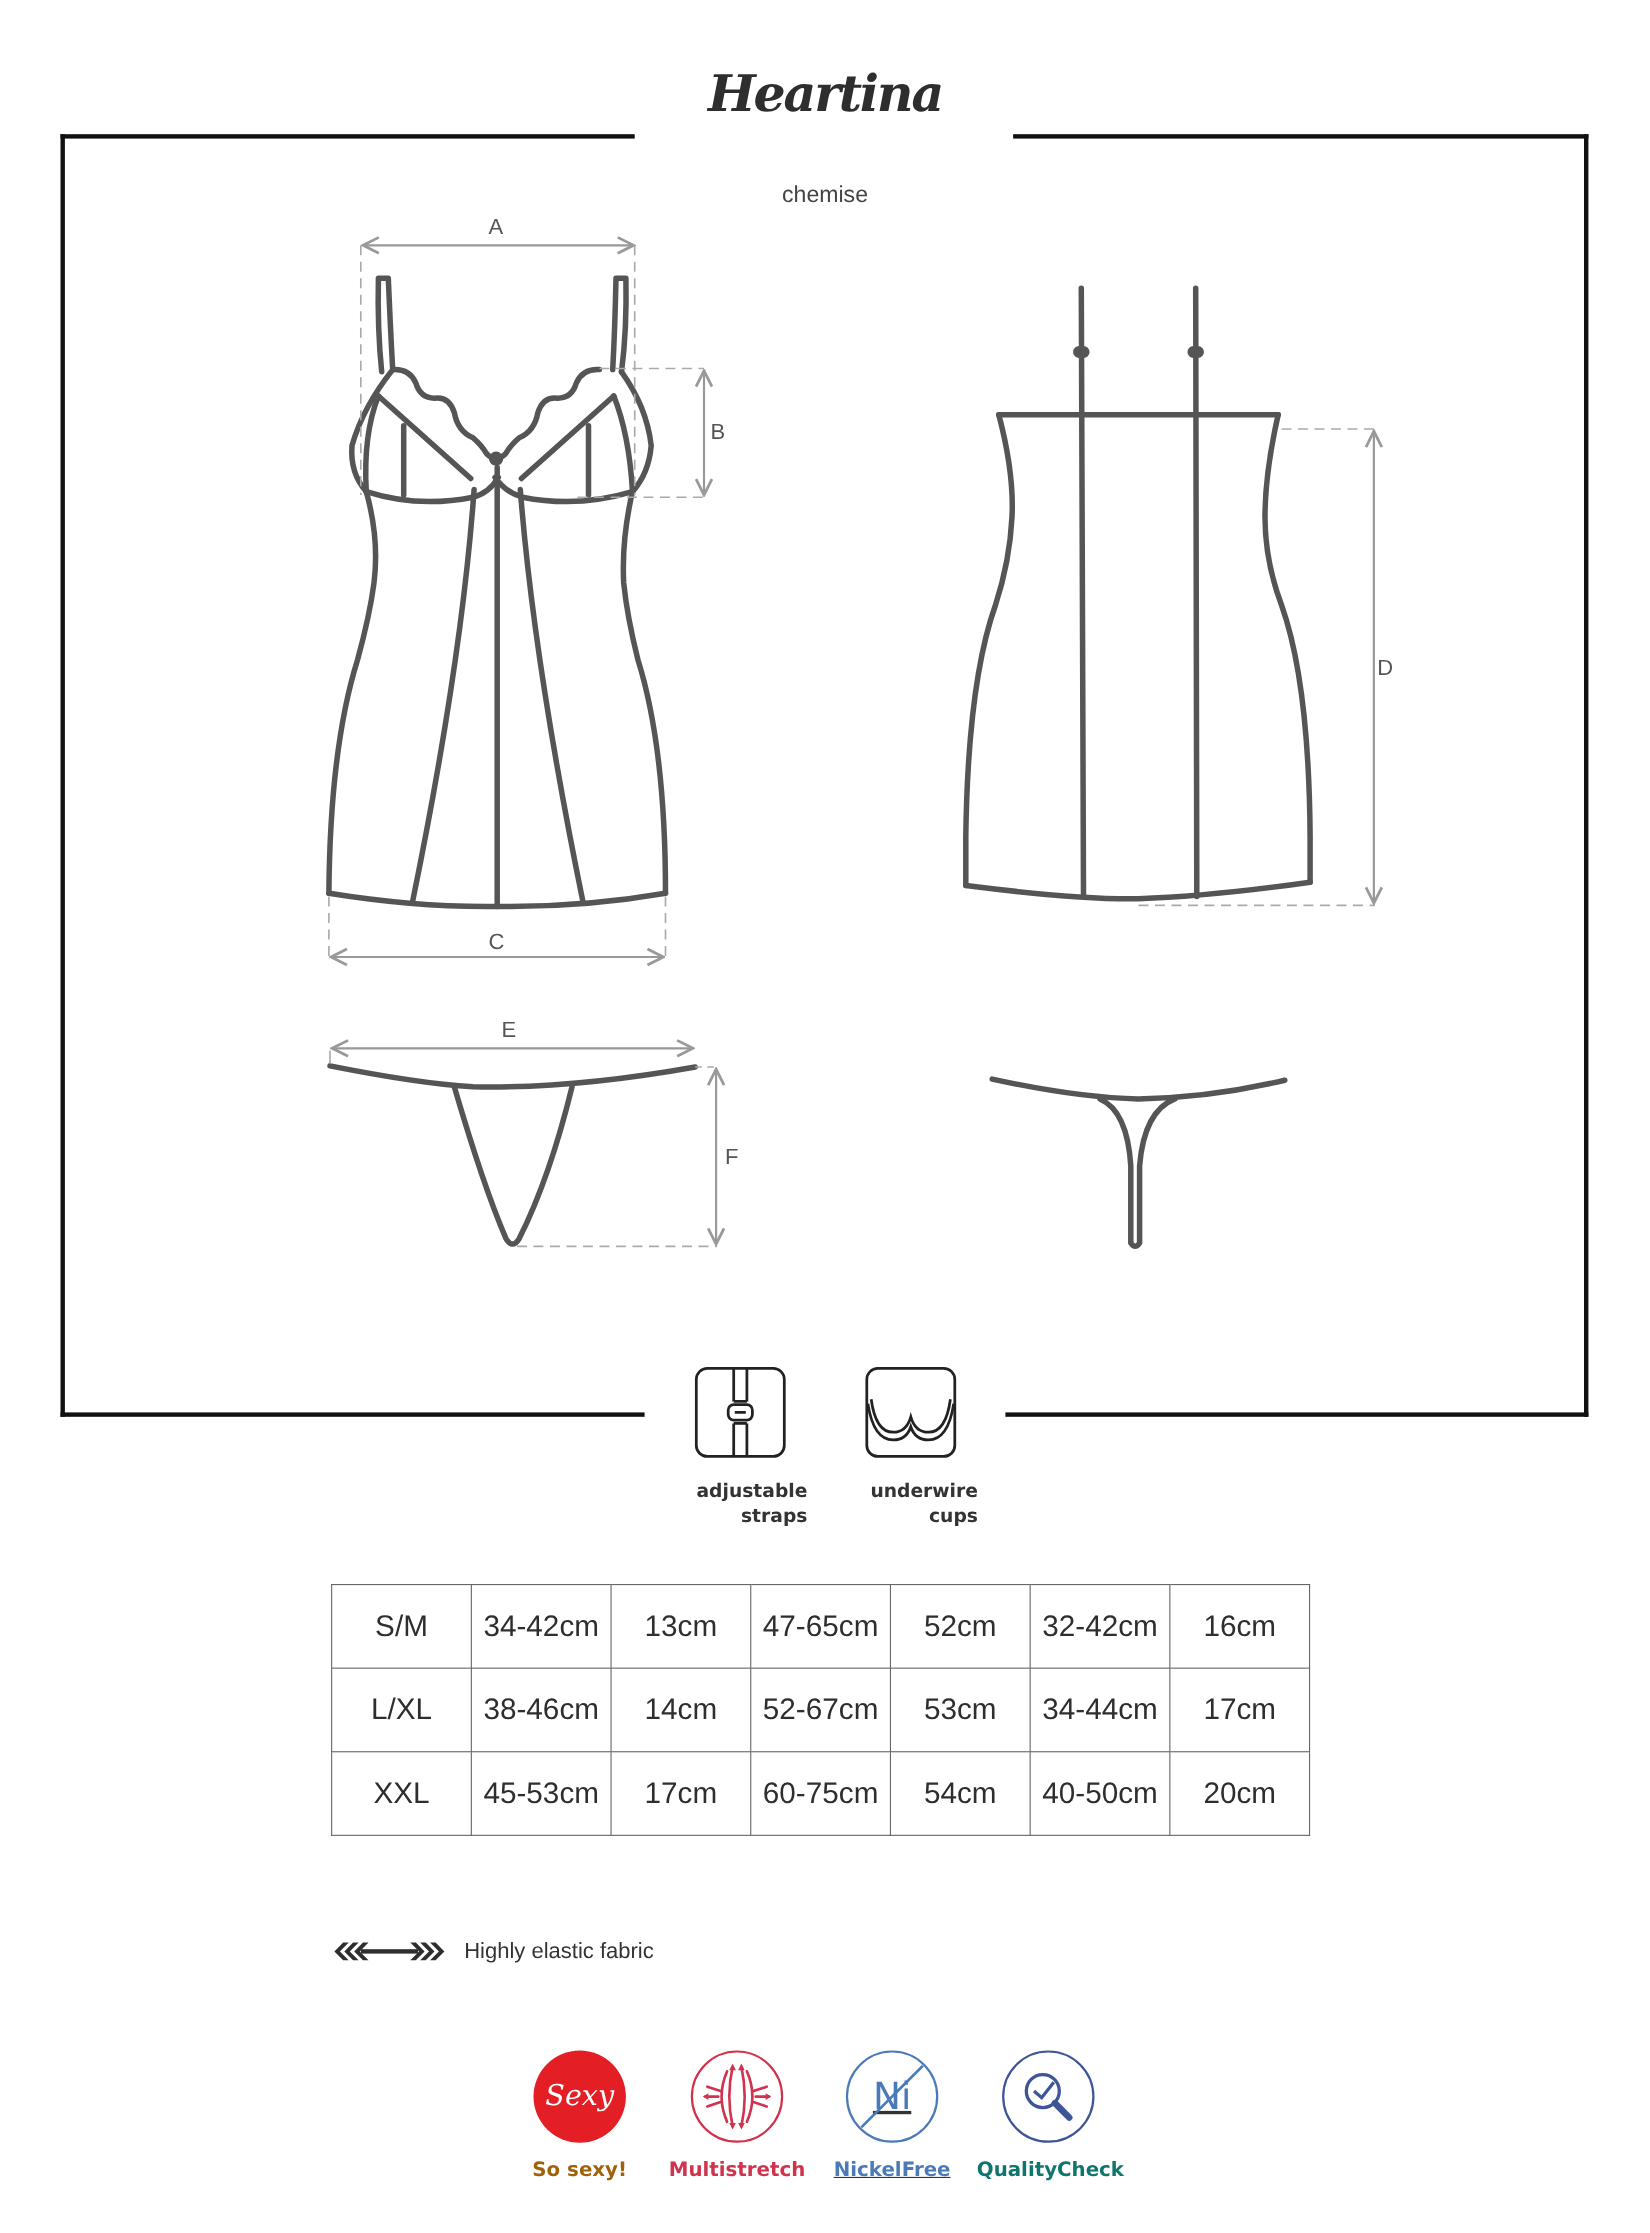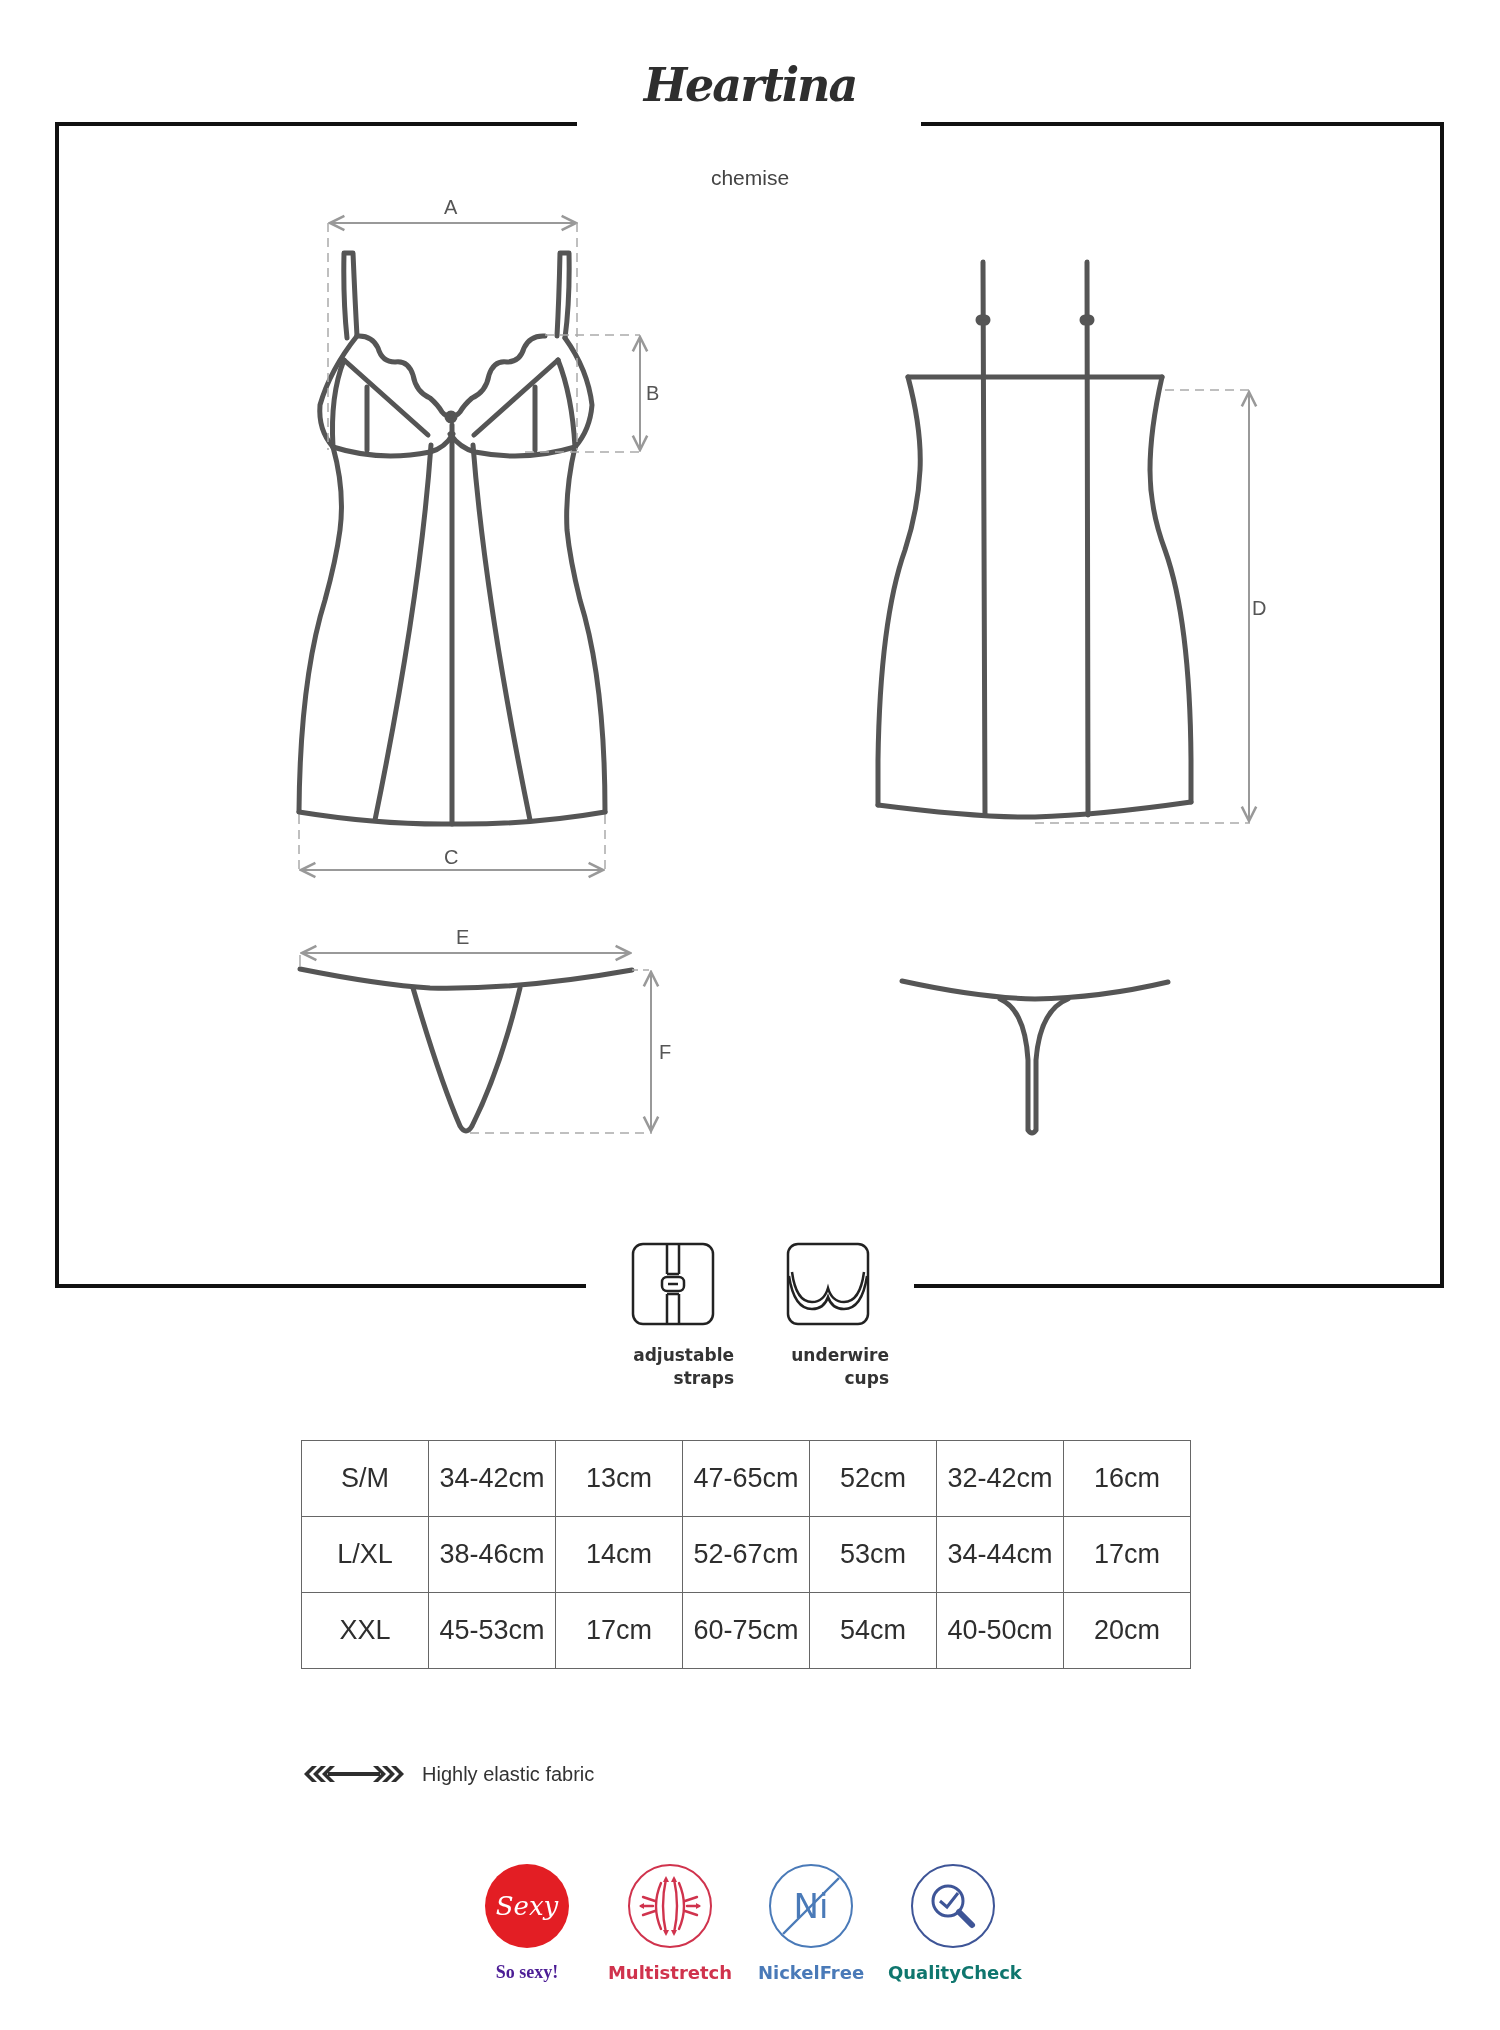--- a/index.html
+++ b/index.html
@@ -201,21 +201,21 @@
       <path d="M84 12 L76 4 L71 4 L79 12 L71 20 L76 20 Z"></path>
     </g>
   </svg>
   <span class="elastic-text">Highly elastic fabric</span>
 </div>
 
 <div class="badge" style="left:462px;top:1864px;">
   <div class="badge-circle" style="background:#e31e24;">
     <span style="color:#fff;font-family:'DejaVu Serif',serif;font-style:italic;font-size:26px;">Sexy</span>
   </div>
-  <div class="badge-label" style="color:#4c1d95;font-family:Liberation Serif, serif;">So sexy!</div>
+  <div class="badge-label" style="color:#a16207;">So sexy!</div>
 </div>
 
 <div class="badge" style="left:605px;top:1864px;">
   <div class="badge-circle" style="border:2.5px solid #d0334d;">
     <svg width="70" height="70" viewBox="0 0 70 70">
       <g stroke="#d0334d" stroke-width="2.4" fill="none" stroke-linecap="round">
         <path d="M31 8 Q25 35 31 62"></path>
           <path d="M39 8 Q45 35 39 62"></path>
         <path d="M26 12 Q16 35 26 58"></path>
           <path d="M44 12 Q54 35 44 58"></path>
@@ -232,21 +232,21 @@
         <path d="M31 65 L28 59 L34 59 Z"></path>
           <path d="M39 65 L36 59 L42 59 Z"></path>
         <path d="M4 35 L9 32 L9 38 Z"></path>
           <path d="M66 35 L61 32 L61 38 Z"></path>
       </g>
     </svg>
   </div>
   <div class="badge-label" style="color:#d0334d;">Multistretch</div>
 </div>
 
-<div class="badge" style="left:746px;top:1864px;">
+<div class="badge" style="left:746px;top:1864px;text-decoration:underline;">
   <div class="badge-circle" style="border:2.5px solid #4a7ab8;position:relative;">
     <span style="color:#4a7ab8;font-size:34px;font-family:'DejaVu Sans',sans-serif;">Ni</span>
     <svg width="84" height="84" viewBox="0 0 84 84" style="position:absolute;left:-2.5px;top:-2.5px;">
       <line x1="14" y1="70" x2="70" y2="14" stroke="#4a7ab8" stroke-width="2.4"></line>
     </svg>
   </div>
   <div class="badge-label" style="color:#4a7ab8;">NickelFree</div>
 </div>
 
 <div class="badge" style="left:888px;top:1864px;">

